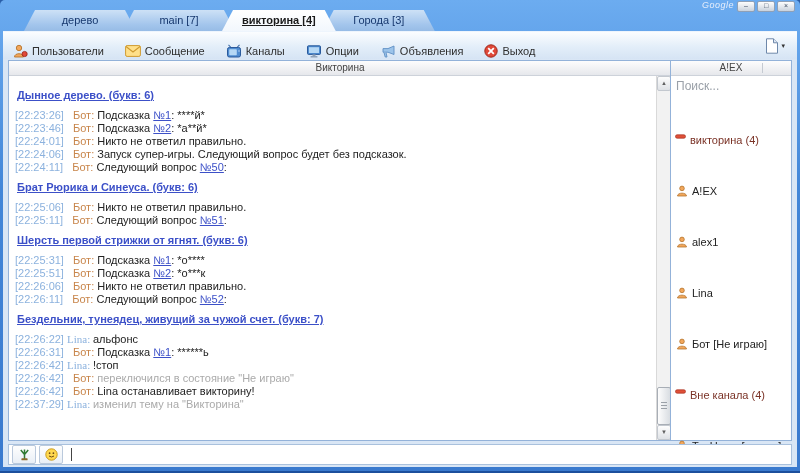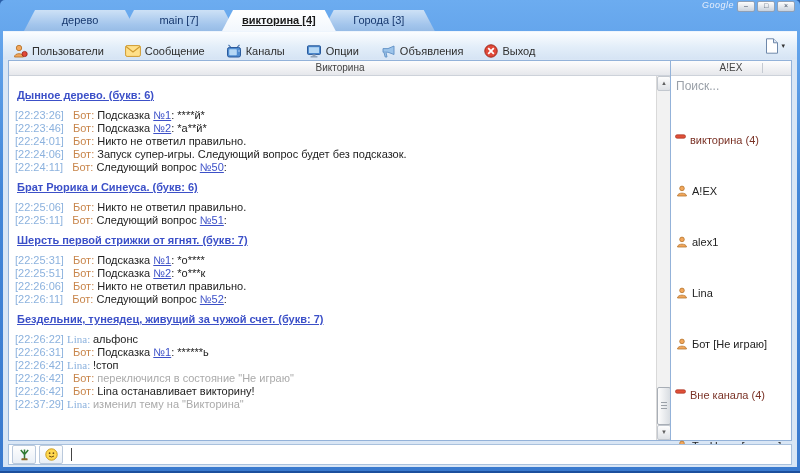--- a/index.html
+++ b/index.html
@@ -223,21 +223,21 @@
       <div class="chat-body">
           <div class="question"><a class="q-link">Дынное дерево. (букв: 6)</a></div>
           <div class="msg-line"><span class="time">[22:23:26] </span><span class="nick bot">Бот: </span><span class="msg-text">Подсказка </span><a class="msg-link">№1</a><span class="msg-text">: ****й*</span></div>
           <div class="msg-line"><span class="time">[22:23:46] </span><span class="nick bot">Бот: </span><span class="msg-text">Подсказка </span><a class="msg-link">№2</a><span class="msg-text">: *а**й*</span></div>
           <div class="msg-line"><span class="time">[22:24:01] </span><span class="nick bot">Бот: </span><span class="msg-text">Никто не ответил правильно.</span></div>
           <div class="msg-line"><span class="time">[22:24:06] </span><span class="nick bot">Бот: </span><span class="msg-text">Запуск супер-игры. Следующий вопрос будет без подсказок.</span></div>
           <div class="msg-line"><span class="time">[22:24:11] </span><span class="nick bot">Бот: </span><span class="msg-text"> Следующий вопрос </span><a class="msg-link">№50</a><span class="msg-text">:</span></div>
           <div class="question"><a class="q-link">Брат Рюрика и Синеуса. (букв: 6)</a></div>
           <div class="msg-line"><span class="time">[22:25:06] </span><span class="nick bot">Бот: </span><span class="msg-text">Никто не ответил правильно.</span></div>
           <div class="msg-line"><span class="time">[22:25:11] </span><span class="nick bot">Бот: </span><span class="msg-text"> Следующий вопрос </span><a class="msg-link">№51</a><span class="msg-text">:</span></div>
-          <div class="question"><a class="q-link">Шерсть первой стрижки от ягнят. (букв: 7)</a></div>
+          <div class="question"><a class="q-link">Шерсть первой стрижки от ягнят. (букв: 6)</a></div>
           <div class="msg-line"><span class="time">[22:25:31] </span><span class="nick bot">Бот: </span><span class="msg-text">Подсказка </span><a class="msg-link">№1</a><span class="msg-text">: *о****</span></div>
           <div class="msg-line"><span class="time">[22:25:51] </span><span class="nick bot">Бот: </span><span class="msg-text">Подсказка </span><a class="msg-link">№2</a><span class="msg-text">: *о***к</span></div>
           <div class="msg-line"><span class="time">[22:26:06] </span><span class="nick bot">Бот: </span><span class="msg-text">Никто не ответил правильно.</span></div>
           <div class="msg-line"><span class="time">[22:26:11] </span><span class="nick bot">Бот: </span><span class="msg-text"> Следующий вопрос </span><a class="msg-link">№52</a><span class="msg-text">:</span></div>
           <div class="question"><a class="q-link">Бездельник, тунеядец, живущий за чужой счет. (букв: 7)</a></div>
           <div class="msg-line"><span class="time">[22:26:22] </span><span class="nick user">Lina: </span><span class="msg-text">альфонс</span></div>
           <div class="msg-line"><span class="time">[22:26:31] </span><span class="nick bot">Бот: </span><span class="msg-text">Подсказка </span><a class="msg-link">№1</a><span class="msg-text">: ******ь</span></div>
           <div class="msg-line"><span class="time">[22:26:42] </span><span class="nick user">Lina: </span><span class="msg-text">!стоп</span></div>
           <div class="msg-line muted"><span class="time">[22:26:42] </span><span class="nick bot">Бот: </span><span class="msg-text">переключился в состояние "Не играю"</span></div>
           <div class="msg-line"><span class="time">[22:26:42] </span><span class="nick bot">Бот: </span><span class="msg-text">Lina останавливает викторину!</span></div>

